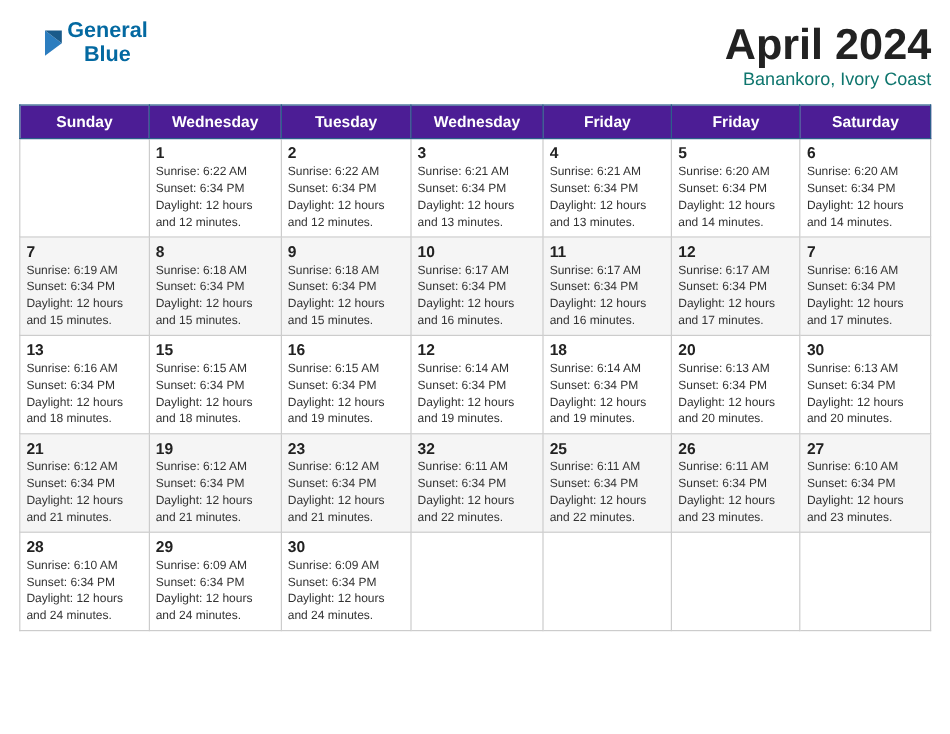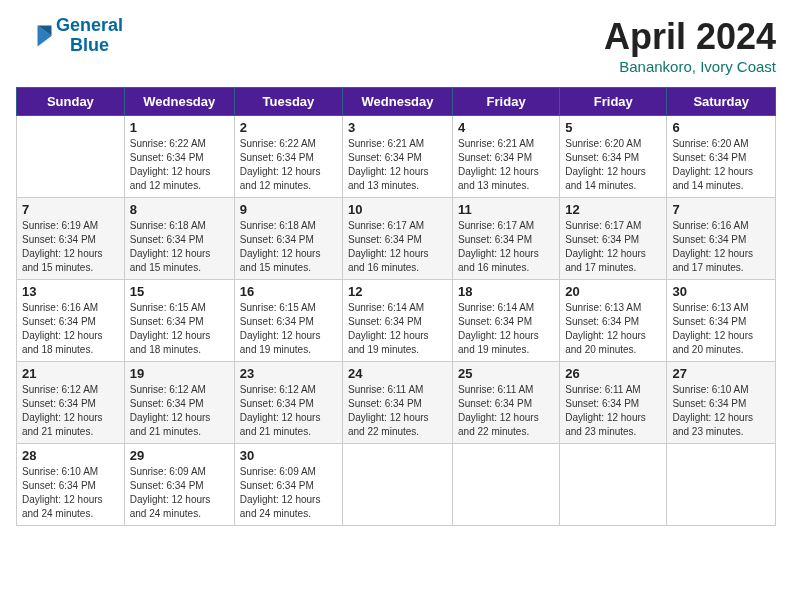--- a/index.html
+++ b/index.html
@@ -281,21 +281,21 @@
 and 21 minutes.</div>
         </td>
         <td>
           <span class="day-number">23</span>
           <div class="cell-info" style="white-space: pre-line;">Sunrise: 6:12 AM
 Sunset: 6:34 PM
 Daylight: 12 hours
 and 21 minutes.</div>
         </td>
         <td>
-          <span class="day-number">24</span>
+          <span class="day-number">32</span>
           <div class="cell-info" style="white-space: pre-line;">Sunrise: 6:11 AM
 Sunset: 6:34 PM
 Daylight: 12 hours
 and 22 minutes.</div>
         </td>
         <td>
           <span class="day-number">25</span>
           <div class="cell-info" style="white-space: pre-line;">Sunrise: 6:11 AM
 Sunset: 6:34 PM
 Daylight: 12 hours

